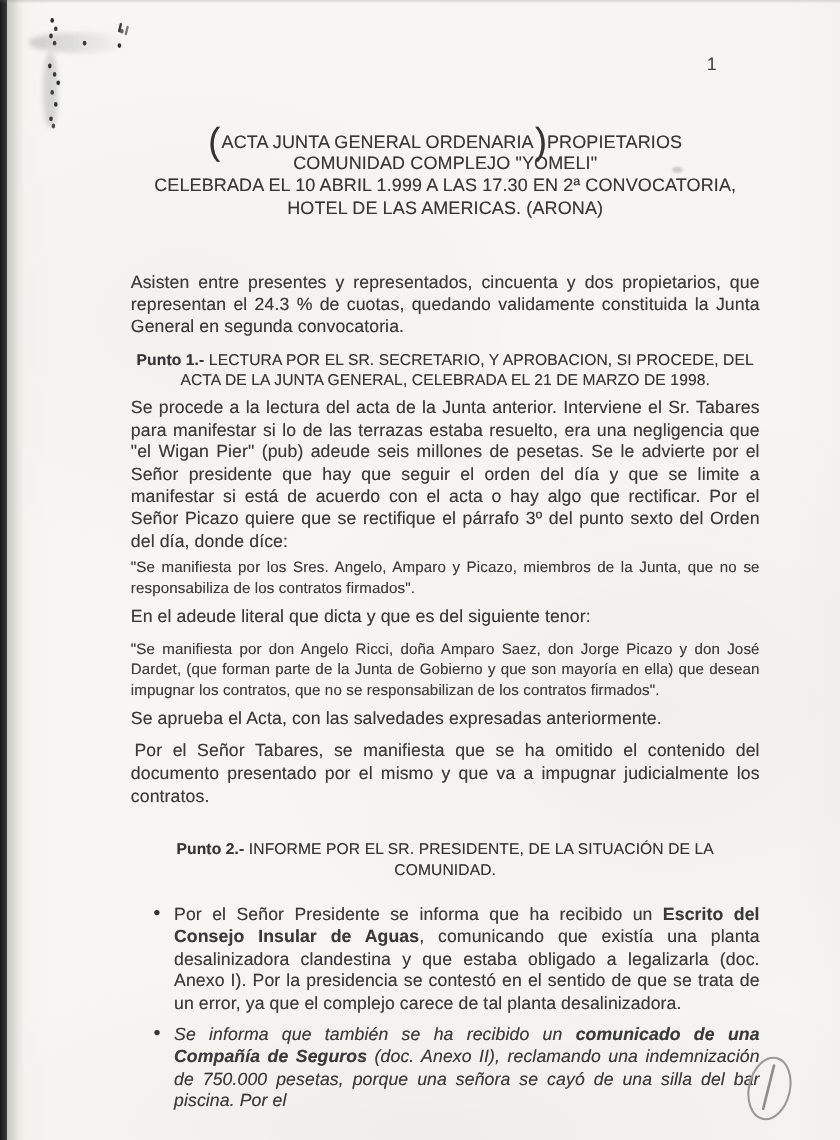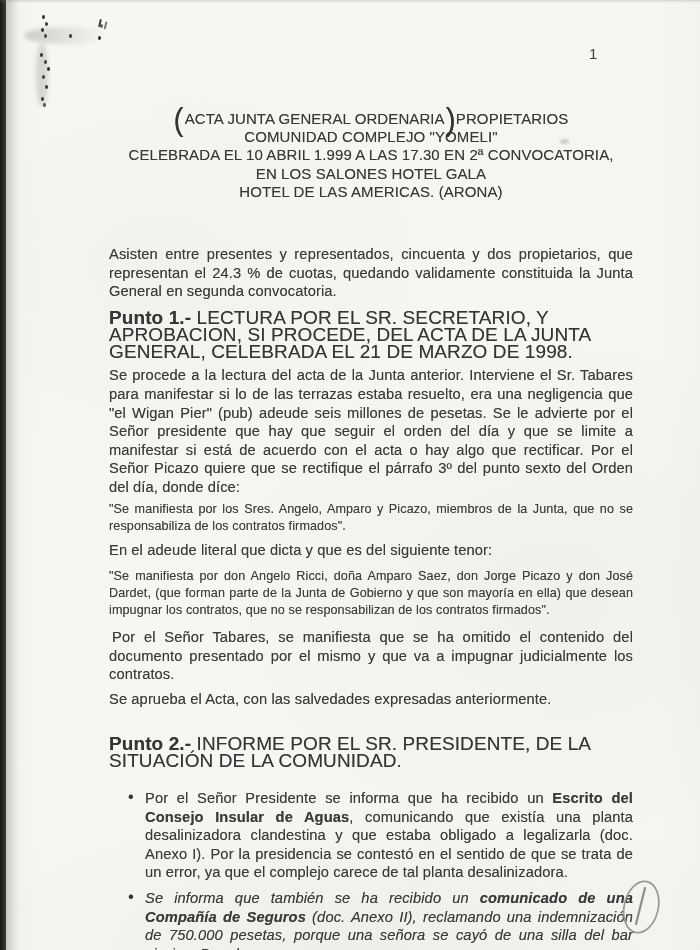--- a/index.html
+++ b/index.html
@@ -53,21 +53,21 @@
   .content, .content * { text-shadow:0 0 0.5px rgba(70,70,70,0.55); letter-spacing:0.1px; }
 
   .title { margin-top:110px; text-align:center; font-size:15px; line-height:18.2px;
     letter-spacing:0.25px; color:#383838; }
   .big-paren { display:inline-block; font-size:30px; font-weight:400; line-height:0;
     vertical-align:-5px; transform:scaleY(1.05); color:#333; }
   .paren-open { margin-right:1px; }
   .paren-close { margin-left:1px; }
 
   .para { margin:0; font-size:14.7px; line-height:18.6px; text-align:justify; color:#3a3a3a; }
-  .punto { margin:0; font-size:19px; line-height:17.2px; text-align:left; color:#353535; }
+  .punto { margin:0; font-size:13px; line-height:17.2px; text-align:center; color:#353535; }
   .quote { margin:0; font-size:12.6px; line-height:17px; text-align:justify; color:#3d3d3d; }
   b { font-weight:700; }
 
   .m-attendance { margin-top:44px; }
   .m-punto1 { margin-top:8px; }
   .m-procede { margin-top:6px; }
   .m-quote1 { margin-top:4px; }
   .m-sentido { margin-top:6px; }
   .m-quote2 { margin-top:9px; }
   .m-tabares { margin-top:9px; text-indent:3px; }
@@ -98,39 +98,38 @@
   <div class="dash-mark"></div>
 
   <div class="page-number">1</div>
 
   <div class="content">
 
     <div class="title">
       <div><span class="big-paren paren-open">(</span><span>ACTA JUNTA GENERAL ORDENARIA</span><span class="big-paren paren-close">)</span><span>PROPIETARIOS</span></div>
       <div>COMUNIDAD COMPLEJO "YOMELI"</div>
       <div>CELEBRADA EL 10 ABRIL 1.999 A LAS 17.30 EN 2ª CONVOCATORIA,</div>
-      <div>EN LOS SALONES HOTEL GALA</div>
       <div>HOTEL DE LAS AMERICAS. (ARONA)</div>
     </div>
 
     <p class="para m-attendance">Asisten entre presentes y representados, cincuenta y dos propietarios, que representan el 24.3 % de cuotas, quedando validamente constituida la Junta General en segunda convocatoria.</p>
 
     <p class="punto m-punto1"><b>Punto 1.-</b><span> LECTURA POR EL SR. SECRETARIO, Y APROBACION, SI PROCEDE,  DEL ACTA DE LA JUNTA GENERAL, CELEBRADA EL 21 DE MARZO DE 1998.</span></p>
 
     <p class="para m-procede">Se procede a la lectura del acta de la Junta anterior. Interviene el Sr. Tabares para manifestar si lo de las terrazas estaba resuelto, era una negligencia que "el Wigan Pier" (pub) adeude seis millones de pesetas. Se le advierte por el Señor presidente que hay que seguir el orden del día y que se limite a manifestar si está de acuerdo con el acta o hay algo que rectificar. Por el Señor Picazo quiere que se rectifique el párrafo 3º del punto sexto del Orden del día, donde díce:</p>
 
     <p class="quote m-quote1">"Se manifiesta por los Sres. Angelo, Amparo y Picazo, miembros de la Junta, que no se responsabiliza de los contratos firmados".</p>
 
     <p class="para m-sentido">En el adeude literal que dicta y que es del siguiente tenor:</p>
 
     <p class="quote m-quote2">"Se manifiesta por don Angelo Ricci, doña Amparo Saez, don Jorge Picazo y don José Dardet, (que forman parte de la Junta de Gobierno y que son mayoría en ella) que desean impugnar los contratos, que no se responsabilizan de los contratos firmados".</p>
 
+    <p class="para m-aprueba">Se aprueba el Acta, con las salvedades expresadas anteriormente.</p>
+
     <p class="para m-tabares">Por el Señor Tabares, se manifiesta que se ha omitido el contenido del documento presentado por el mismo y que va a impugnar judicialmente los contratos.</p>
-
-    <p class="para m-aprueba">Se aprueba el Acta, con las salvedades expresadas anteriormente.</p>
 
     <p class="punto m-punto2"><b>Punto 2.-</b><span>  INFORME POR EL SR. PRESIDENTE, DE LA SITUACIÓN DE LA COMUNIDAD.</span></p>
 
     <ul class="bullets">
       <li class="para bullet m-bullet1"><span>Por el Señor Presidente se informa que ha recibido un </span><b>Escrito del Consejo Insular de Aguas</b><span>, comunicando que existía una planta desalinizadora clandestina y que estaba obligado a legalizarla (doc. Anexo I). Por la presidencia se contestó en el sentido de que se trata de un error, ya que el complejo carece de tal planta desalinizadora.</span></li>
       <li class="para bullet m-bullet2"><span>Se informa que también se ha recibido un </span><b>comunicado de una Compañía de Seguros</b><span> (doc. Anexo II), reclamando una indemnización de 750.000 pesetas, porque una señora se cayó de una silla del bar piscina. Por el</span></li>
     </ul>
 
   </div>
 

